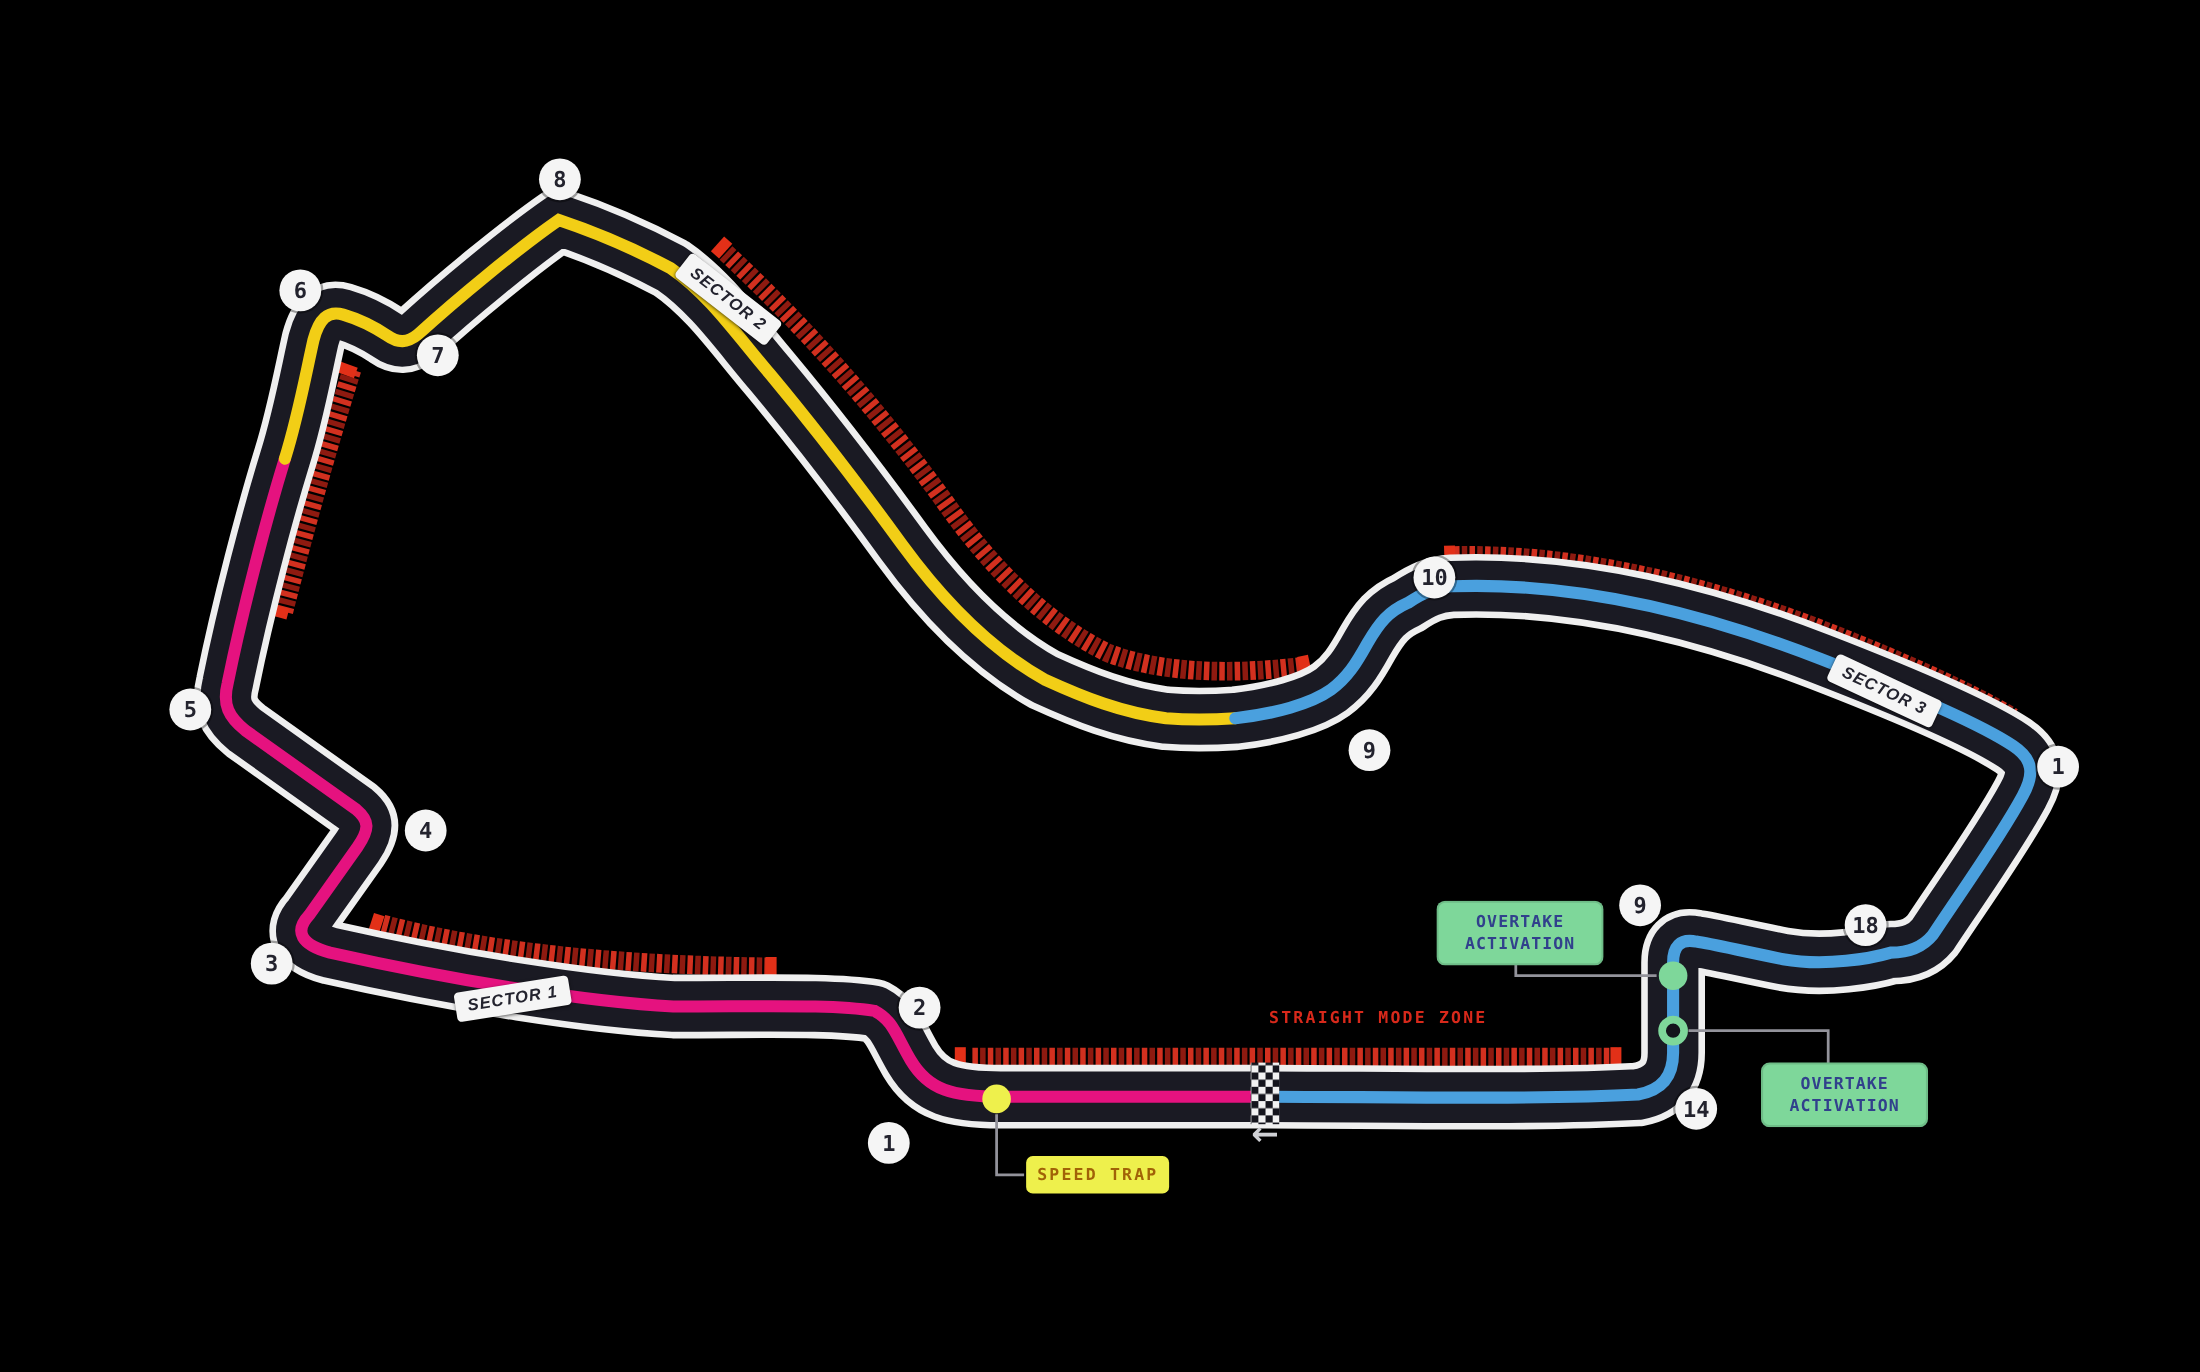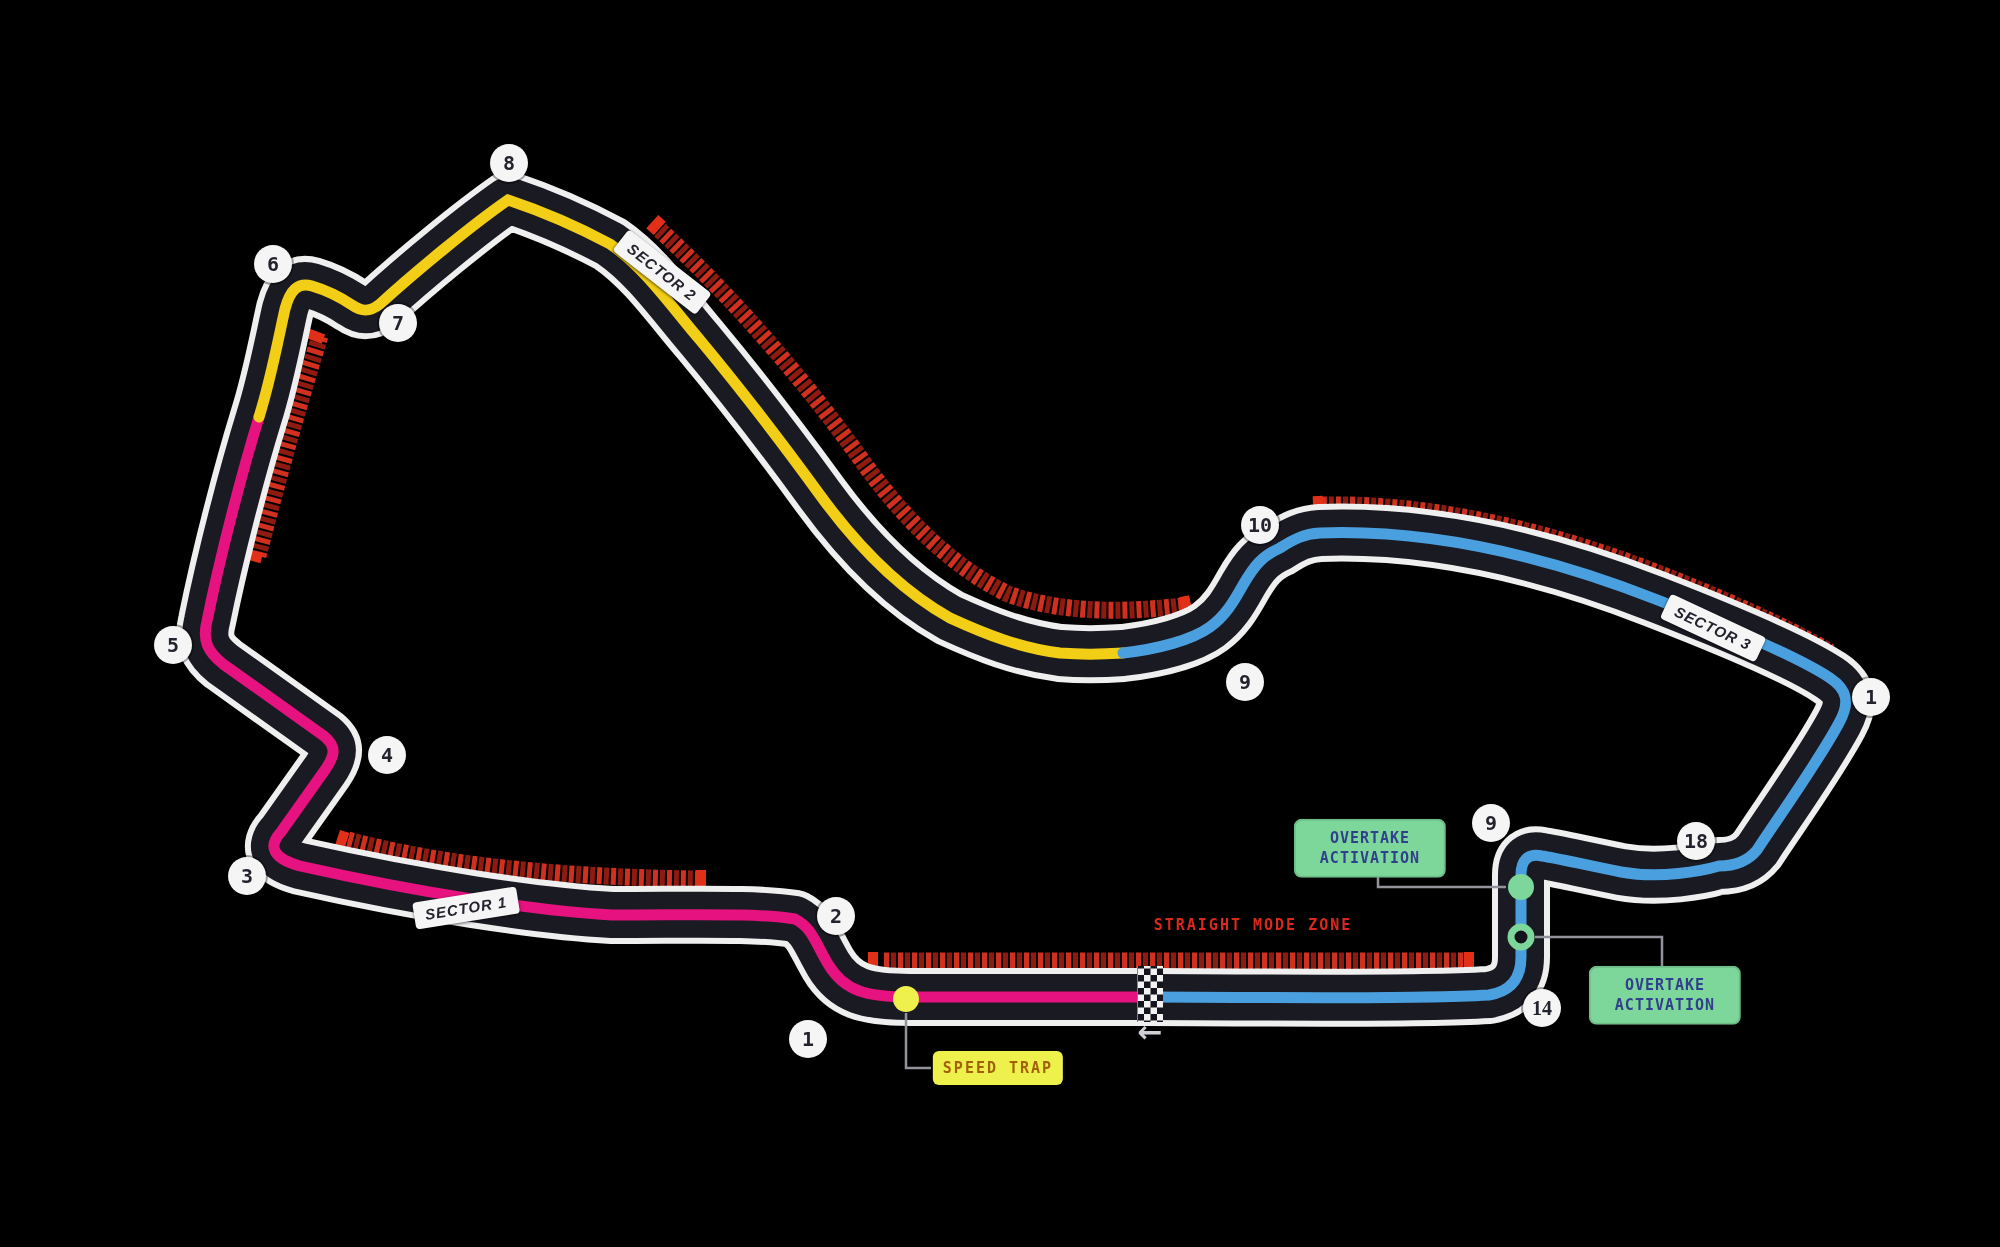--- a/index.html
+++ b/index.html
@@ -13,21 +13,21 @@
     font-size:20px;font-weight:bold;box-shadow:0 0 0 2px rgba(0,0,0,.35);}
   .sector-badge{position:absolute;background:var(--marker-bg);color:var(--marker-text);
     font-family:"Liberation Sans", sans-serif;font-weight:bold;font-style:italic;
     font-size:15px;letter-spacing:1px;padding:5px 11px;border-radius:4px;
     white-space:nowrap;box-shadow:0 1px 3px rgba(0,0,0,.6);}
   .pill{position:absolute;white-space:nowrap;text-align:center;font-weight:bold;}
   .speed-trap{background:var(--speed-trap-accent);color:#a16207;font-size:15px;
     letter-spacing:2px;padding:8px 10px;border-radius:6px;}
   .overtake{background:var(--overtake-accent);color:var(--overtake-text);font-size:15px;
     letter-spacing:1px;line-height:1.35;padding:7px 24px;border-radius:8px;
-    border:2px solid rgba(0,0,0,.12);}
+    border:2px solid rgba(0,0,0,.12);margin-left:12px;}
   .zone-text{position:absolute;color:var(--straight-mode-text);font-size:15px;
     font-weight:bold;letter-spacing:2px;white-space:nowrap;}
   .dir-arrow{position:absolute;color:#cfd0d4;font-size:30px;font-weight:bold;
     font-family:"DejaVu Sans", sans-serif;}
   .ctr{transform:translate(-50%,-50%);}
 </style>
 </head>
 <body>
 
 <div class="stage">
@@ -153,33 +153,33 @@
       </div>
     <div class="turn-marker" style="left:379px;top:304px;">
         <span>7</span>
       </div>
     <div class="turn-marker" style="left:490px;top:144px;">
         <span>8</span>
       </div>
     <div class="turn-marker" style="left:1226px;top:663px;">
         <span>9</span>
       </div>
-    <div class="turn-marker" style="left:1241px;top:506px;">
+    <div class="turn-marker" style="left:1285px;top:506px;">
         <span>10</span>
       </div>
     <div class="turn-marker" style="left:1852px;top:678px;">
         <span>1</span>
       </div>
     <div class="turn-marker" style="left:1677px;top:822px;">
         <span>18</span>
       </div>
     <div class="turn-marker" style="left:1472px;top:804px;">
         <span>9</span>
       </div>
-    <div class="turn-marker" style="left:1523px;top:989px;font-family:Liberation Serif, serif;">
+    <div class="turn-marker" style="left:1523px;top:989px;">
         <span>14</span>
       </div>
 
     <div class="sector-badge ctr" style="left:466px;top:908px;transform:translate(-50%,-50%) rotate(-9deg);">SECTOR 1</div>
     <div class="sector-badge ctr" style="left:662px;top:272px;transform:translate(-50%,-50%) rotate(38deg);">SECTOR 2</div>
     <div class="sector-badge ctr" style="left:1713px;top:628px;transform:translate(-50%,-50%) rotate(25deg);">SECTOR 3</div>
 
     <div class="zone-text ctr" style="left:1209px;top:925px;margin-left:44px;">STRAIGHT MODE ZONE</div>
 
     <div class="pill speed-trap ctr" style="left:998px;top:1068px;">SPEED TRAP</div>

